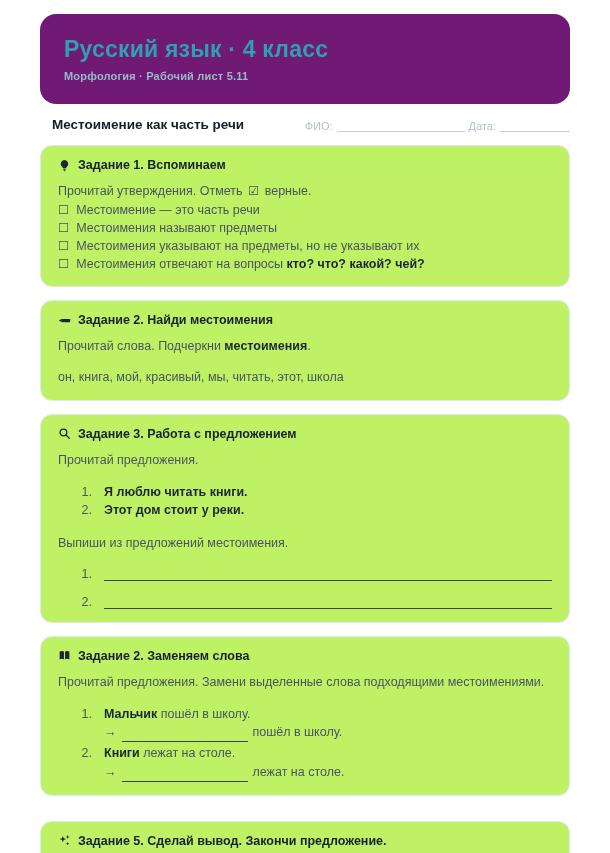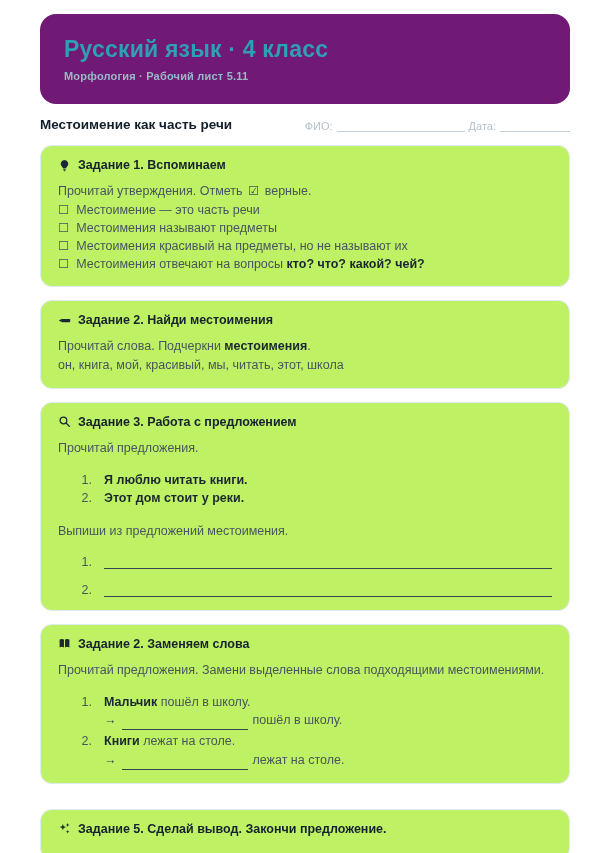--- a/index.html
+++ b/index.html
@@ -7,42 +7,42 @@
   body { font-family:"Liberation Sans", sans-serif; color:#49545f; }
   .page { width:610px; height:853px; padding:14px 40px 0 40px; }
 
   
   .header-card { background:#701a75; border-radius:16px; padding:22px 24px 20px 24px; height:90px; }
   .header-title { color:#2f9fb4; font-size:23px; font-weight:bold; letter-spacing:.2px; }
   .header-subtitle { color:#97bac6; font-size:11px; margin-top:7px; font-weight:bold; letter-spacing:.2px; }
 
   
   .meta-row { display:flex; justify-content:space-between; align-items:flex-end; margin:13px 0 13px 0; }
-  .topic { color:#121e2a; font-size:13.5px; font-weight:bold; }
+  .topic { color:#121e2a; font-size:13.5px; font-weight:bold;margin-left:12px; }
   .fio-date { color:#b4c2cc; font-size:11px; display:flex; align-items:flex-end; gap:4px; }
   .blank { display:inline-block; border-bottom:1px solid #c3cfd8; height:11px; vertical-align:baseline; }
   .blank.dark { border-bottom-color:#39434d; }
   .w130 { width:128px; } .w72 { width:70px; } .w128 { width:126px; }
   .grow { flex:1; }
 
   
   .card { border:1.5px solid #dfe9f0; border-radius:12px; padding:12px 17px 13px 17px; margin-bottom:13px; background:#bef264; }
   .card-head { display:flex; align-items:center; gap:7px; margin-bottom:10px; }
   .card-title { color:#17222e; font-size:12.5px; font-weight:bold; }
   .icon { width:13px; height:13px; flex:0 0 auto; }
   .line { font-size:12.5px; line-height:1.5; color:#49545f; }
   .cb { font-family:"DejaVu Sans", sans-serif; margin:0 2px; }
   .check-item { font-size:12.5px; line-height:1.45; color:#49545f; display:flex; gap:7px; }
   .check-item .cb { margin:0; }
   strong { color:#1b2631; }
 
   .num-row { display:flex; gap:12px; font-size:12.5px; line-height:1.5; margin-left:22px; }
   .num { min-width:12px; text-align:right; }
   .sent { font-weight:bold; color:#1b2631; }
-  .blank-row { display:flex; gap:12px; align-items:flex-end; margin-left:22px; margin-top:14px; font-size:12.5px; } .mt12 { }
+  .blank-row { display:flex; gap:12px; align-items:flex-end; margin-left:22px; margin-top:14px; font-size:12.5px; } .mt12 { margin-top:12px; }
 
   .arrow-line { display:flex; align-items:flex-end; gap:5px; font-size:12.5px; }
   .arrow { color:#39434d; }
 
   
   .card-conclude { margin-top:25px; }
 </style>
 </head>
 <body>
 
@@ -80,21 +80,21 @@
     <div class="check-item">
       <span class="cb">☐</span>
       <span>Местоимение — это часть речи</span>
     </div>
     <div class="check-item">
       <span class="cb">☐</span>
       <span>Местоимения называют предметы</span>
     </div>
     <div class="check-item">
       <span class="cb">☐</span>
-      <span>Местоимения красивый на предметы, но не называют их</span>
+      <span>Местоимения указывают на предметы, но не указывают их</span>
     </div>
     <div class="check-item">
       <span class="cb">☐</span>
       <span><span>Местоимения отвечают на вопросы </span><strong>кто? что? какой? чей?</strong></span>
     </div>
   </section>
 
   <section class="card">
     <div class="card-head">
       <svg class="icon" viewBox="0 0 24 24">

